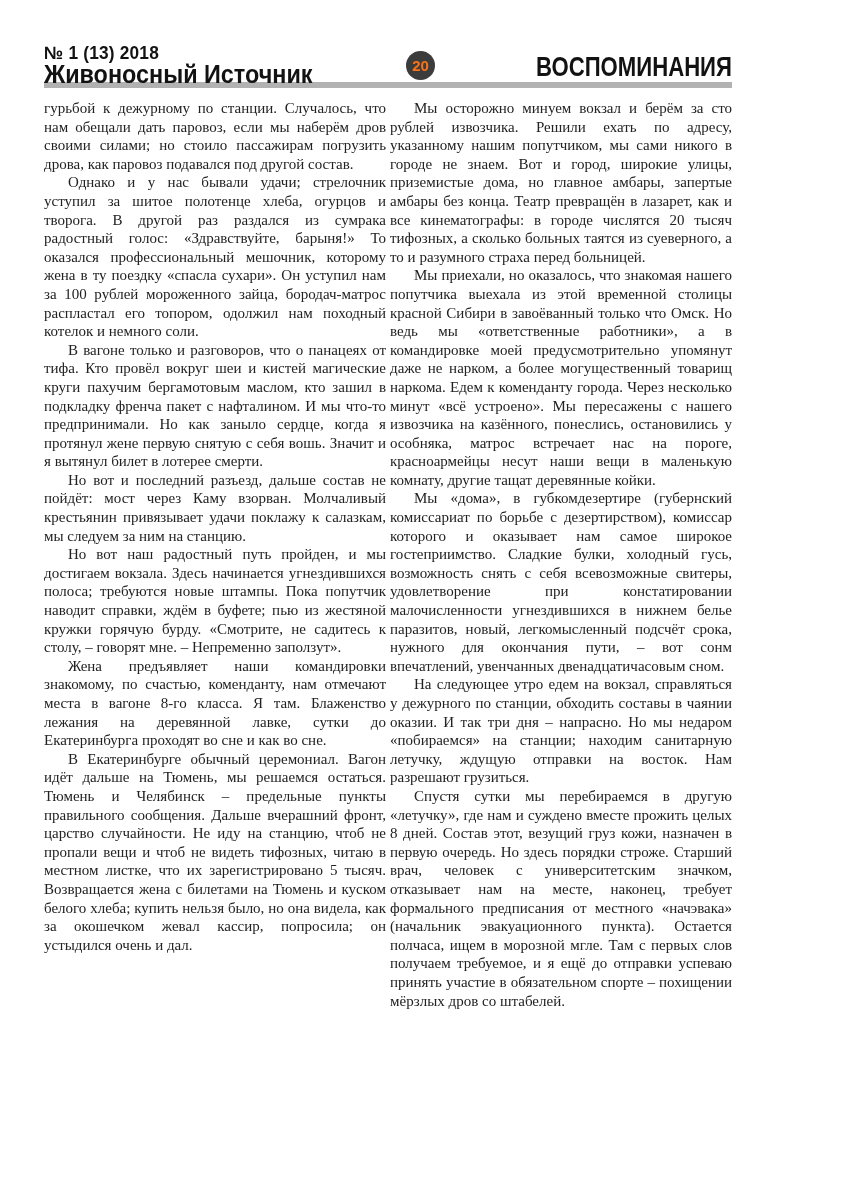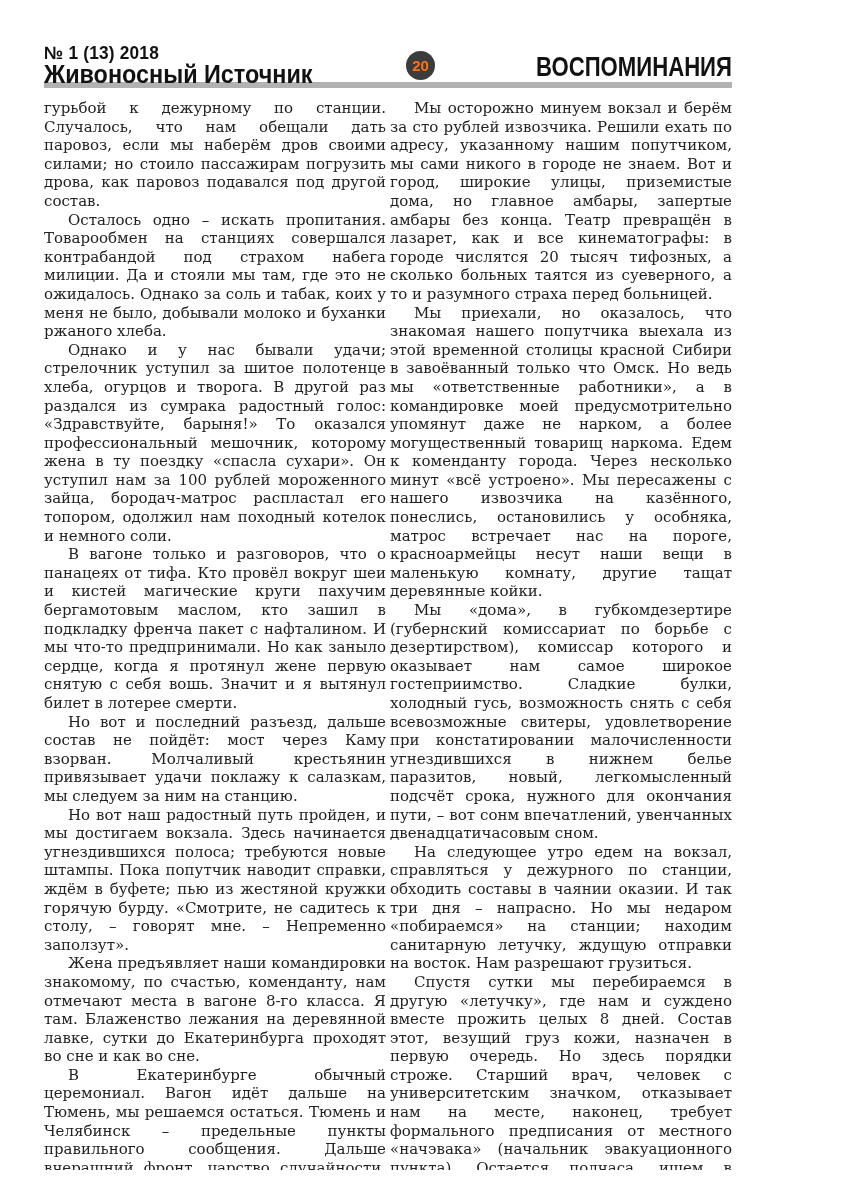--- a/index.html
+++ b/index.html
@@ -50,20 +50,21 @@
     font-weight: bold; font-size: 27px; line-height: 27px;
     color: #121212; white-space: nowrap;
     transform: scaleX(0.82); transform-origin: 100% 50%;
     z-index: 2;
   }
   
   .columns {
     position: absolute; top: 99px; left: 44px; right: 36px; bottom: 30px;
     display: flex; gap: 4px;
     overflow: hidden;
+    font-family: Liberation Serif, serif;
   }
   .col {
     flex: 1 1 0;
     font-size: 15px;
     line-height: 18.6px;
     text-align: justify;
     color: #222222;
   }
   .col p { margin: 0; text-indent: 24px; }
   .col.col-left p:first-child { text-indent: 0; }
@@ -78,21 +79,20 @@
     <div class="journal-title">Живоносный Источник</div>
     <div class="header-rule" style="background:#b2b2b2;"></div>
     <div class="page-badge" style="background:#3c3c3c;color:#f97316;">20</div>
     <div class="section-title">ВОСПОМИНАНИЯ</div>
   </div>
 
   <div class="columns">
 
     <div class="col col-left">
       <p>гурьбой к дежурному по станции. Случалось, что нам обещали дать паровоз, если мы наберём дров своими силами; но стоило пассажирам погрузить дрова, как паровоз подавался под другой состав.</p>
-      <p>Осталось одно – искать пропитания. Товарообмен на станциях совершался контрабандой под страхом набега милиции. Да и стояли мы там, где это не ожидалось. Однако за соль и табак, коих у меня не было, добывали молоко и буханки ржаного хлеба.</p>
       <p>Однако и у нас бывали удачи; стрелочник уступил за шитое полотенце хлеба, огурцов и творога. В другой раз раздался из сумрака радостный голос: «Здравствуйте, барыня!» То оказался профессиональный мешочник, которому жена в ту поездку «спасла сухари». Он уступил нам за 100 рублей мороженного зайца, бородач-матрос распластал его топором, одолжил нам походный котелок и немного соли.</p>
       <p>В вагоне только и разговоров, что о панацеях от тифа. Кто провёл вокруг шеи и кистей магические круги пахучим бергамотовым маслом, кто зашил в подкладку френча пакет с нафталином. И мы что-то предпринимали. Но как заныло сердце, когда я протянул жене первую снятую с себя вошь. Значит и я вытянул билет в лотерее смерти.</p>
       <p>Но вот и последний разъезд, дальше состав не пойдёт: мост через Каму взорван. Молчаливый крестьянин привязывает удачи поклажу к салазкам, мы следуем за ним на станцию.</p>
       <p>Но вот наш радостный путь пройден, и мы достигаем вокзала. Здесь начинается угнездившихся полоса; требуются новые штампы. Пока попутчик наводит справки, ждём в буфете; пью из жестяной кружки горячую бурду. «Смотрите, не садитесь к столу, – говорят мне. – Непременно заползут».</p>
       <p>Жена предъявляет наши командировки знакомому, по счастью, коменданту, нам отмечают места в вагоне 8-го класса. Я там. Блаженство лежания на деревянной лавке, сутки до Екатеринбурга проходят во сне и как во сне.</p>
       <p>В Екатеринбурге обычный церемониал. Вагон идёт дальше на Тюмень, мы решаемся остаться. Тюмень и Челябинск – предельные пункты правильного сообщения. Дальше вчерашний фронт, царство случайности. Не иду на станцию, чтоб не пропали вещи и чтоб не видеть тифозных, читаю в местном листке, что их зарегистрировано 5 тысяч. Возвращается жена с билетами на Тюмень и куском белого хлеба; купить нельзя было, но она видела, как за окошечком жевал кассир, попросила; он устыдился очень и дал.</p>
 
     </div>
 
     <div class="col col-right">

